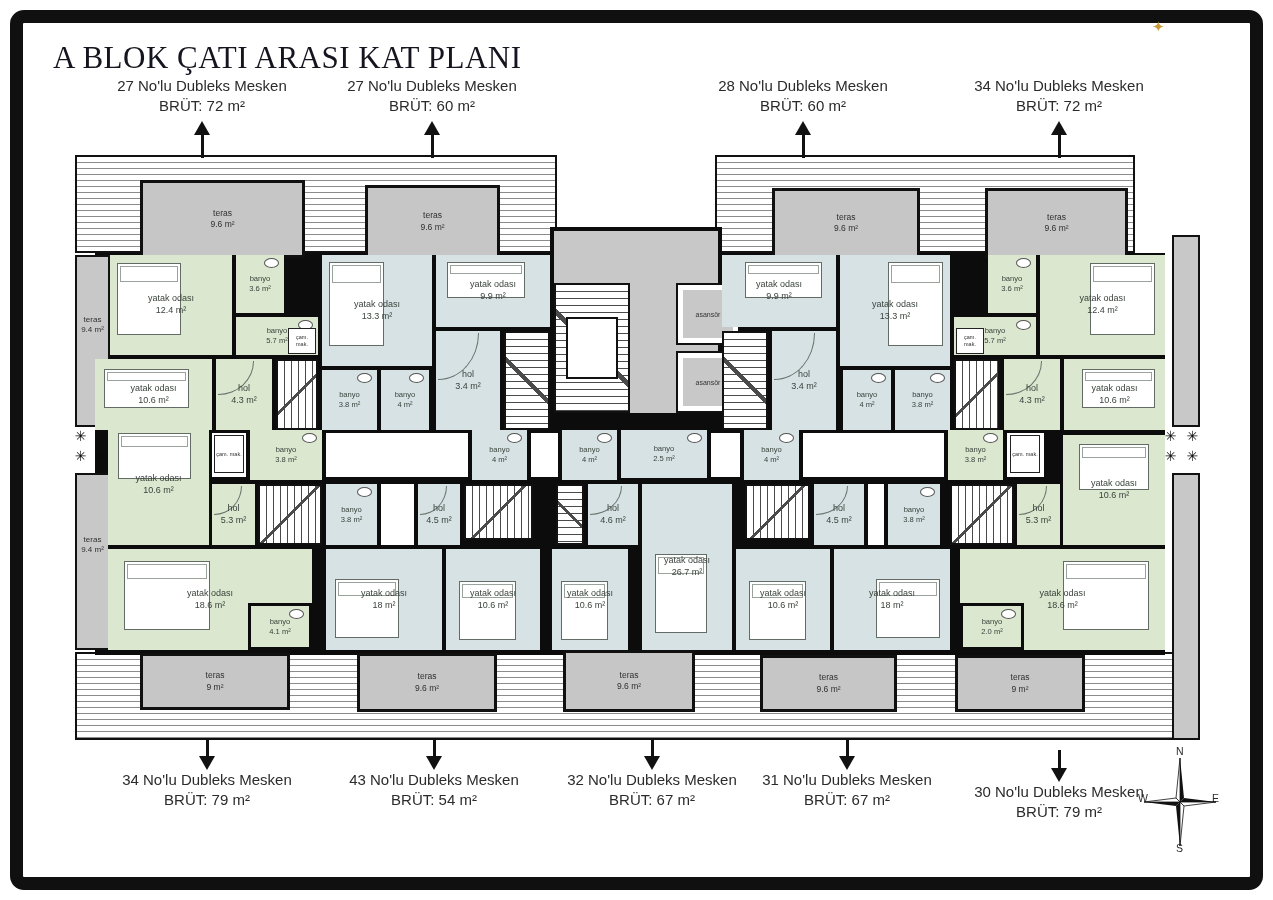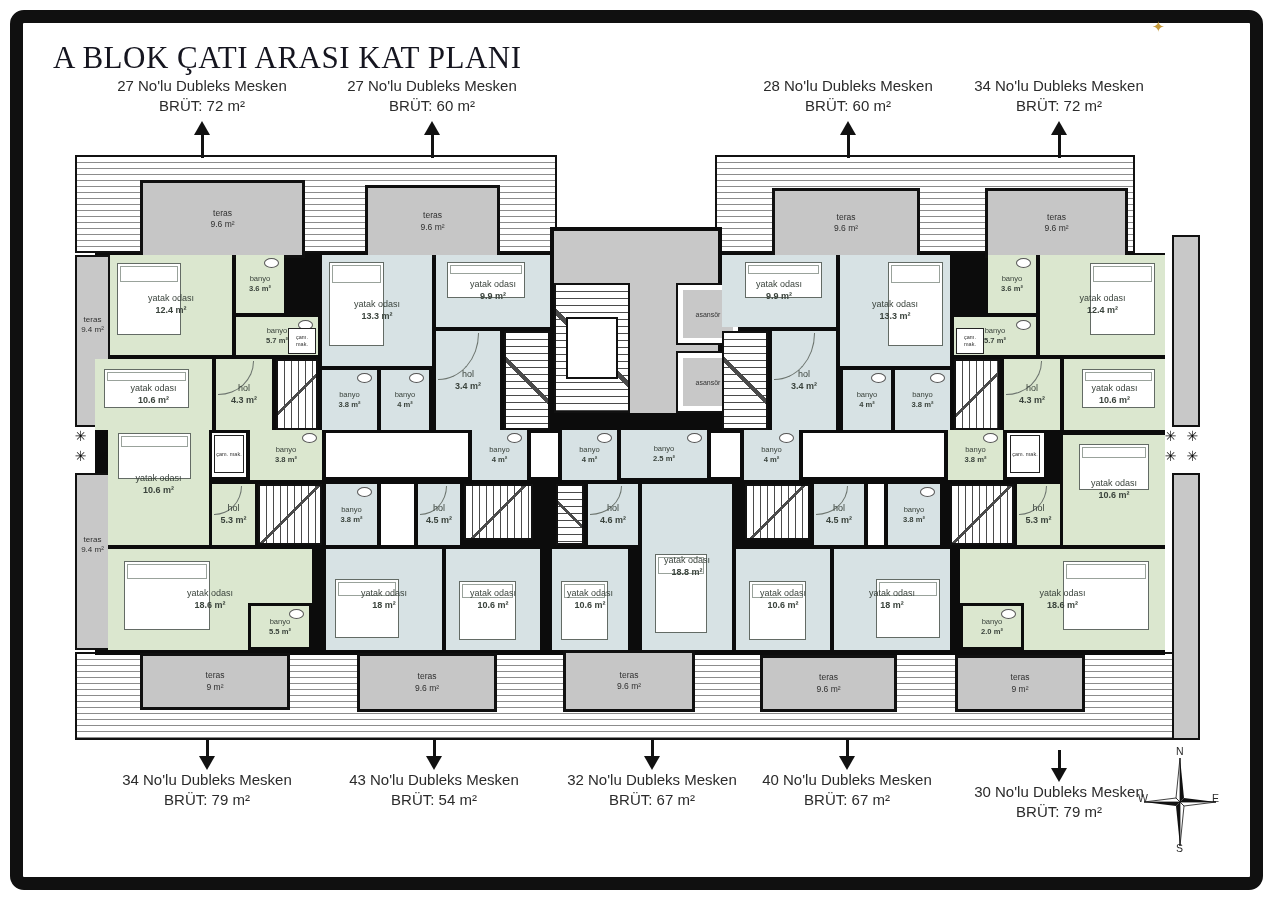--- a/index.html
+++ b/index.html
@@ -16,21 +16,21 @@
 
   #plan { position:absolute; left:72px; top:155px; width:1132px; height:590px; z-index:2; }
   .roof { position:absolute; background:repeating-linear-gradient(180deg,#fff 0 5px,#8c8c8c 5px 6px); border:2px solid #111; z-index:0; }
   .bodyblk { position:absolute; background:#0c0c0c; z-index:1; }
   .hall { position:absolute; background:#c8c8c8; border:4px solid #0c0c0c; z-index:2; }
   .strip { position:absolute; background:#c8c8c8; border:2px solid #111; z-index:1; }
   .strip .slabel { position:absolute; width:100%; text-align:center; font-size:8px; line-height:1.3; color:#2f2f2f; }
   .ter { position:absolute; background:#c6c6c6; border:3px solid #101010; display:flex; flex-direction:column; align-items:center; justify-content:center; text-align:center; font-size:8.5px; line-height:1.35; color:#2f2f2f; z-index:3; }
   .rm { position:absolute; display:flex; flex-direction:column; align-items:center; justify-content:center; text-align:center; font-size:9px; line-height:1.3; color:#39423b; z-index:3; }
   .rm i { font-style:normal; display:block; position:relative; z-index:2; }
-  .rm b { font-weight:700; display:block; position:relative; z-index:2; }
+  .rm b { font-weight:400; display:block; position:relative; z-index:2; }
   .g { background:#dbe7cf; }
   .bl { background:#d7e2e4; }
   .banyo { font-size:7.6px; }
   .inset { border:3px solid #0c0c0c; z-index:4; }
   .hol::before { content:""; position:absolute; left:2px; top:2px; width:62%; height:46%; border-right:1px solid #6b736d; border-bottom:1px solid #6b736d; border-radius:0 0 100% 0; }
   .banyo::after { content:""; position:absolute; top:3px; right:5px; width:13px; height:8px; background:#fff; border:1px solid #555; border-radius:50%; }
   .bed { position:absolute; background:#fff; border:1px solid #636b65; z-index:1; }
   .bed::before { content:""; position:absolute; left:2px; right:2px; top:2px; height:20%; border:1px solid #99a29b; }
   .stairs { position:absolute; background-color:#fff; background-image:repeating-linear-gradient(180deg,transparent 0 6px,#4a4a4a 6px 7px), linear-gradient(45deg,transparent 48%,#4a4a4a 48% 52%,transparent 52%); border:2px solid #111; z-index:3; }
   .stairs.vert { background-image:repeating-linear-gradient(90deg,transparent 0 6px,#4a4a4a 6px 7px), linear-gradient(135deg,transparent 48%,#4a4a4a 48% 52%,transparent 52%); }
@@ -54,21 +54,21 @@
   <span>BRÜT: 72 m²</span>
   <span class="head-up"></span>
   <span class="stem" style="height:23px"></span>
 </div>
 <div class="callout" style="left:320px;top:76px">
   <span>27 No'lu Dubleks Mesken</span>
   <span>BRÜT: 60 m²</span>
   <span class="head-up"></span>
   <span class="stem" style="height:23px"></span>
 </div>
-<div class="callout" style="left:736px;top:76px">
+<div class="callout" style="left:691px;top:76px">
   <span>28 No'lu Dubleks Mesken</span>
   <span>BRÜT: 60 m²</span>
   <span class="head-up"></span>
   <span class="stem" style="height:23px"></span>
 </div>
 <div class="callout" style="left:947px;top:76px">
   <span>34 No'lu Dubleks Mesken</span>
   <span>BRÜT: 72 m²</span>
   <span class="head-up"></span>
   <span class="stem" style="height:23px"></span>
@@ -88,21 +88,21 @@
 </div>
 <div class="callout" style="left:540px;top:738px">
   <span class="stem" style="height:18px"></span>
   <span class="head-down"></span>
   <span>32 No'lu Dubleks Mesken</span>
   <span>BRÜT: 67 m²</span>
 </div>
 <div class="callout" style="left:735px;top:738px">
   <span class="stem" style="height:18px"></span>
   <span class="head-down"></span>
-  <span>40 No'lu Dubleks Mesken</span>
+  <span>31 No'lu Dubleks Mesken</span>
   <span>BRÜT: 67 m²</span>
 </div>
 <div class="callout" style="left:947px;top:750px">
   <span class="stem" style="height:18px"></span>
   <span class="head-down"></span>
   <span>30 No'lu Dubleks Mesken</span>
   <span>BRÜT: 79 m²</span>
 </div>
 
 <div id="plan">
@@ -304,21 +304,21 @@
       <i>hol</i>
       <b>5.3 m²</b>
     </div>
   <div class="rm g" style="left:36px;top:394px;width:204px;height:101px">
       <div class="bed" style="left:8%;top:12%;width:42%;height:68%"></div>
       <i>yatak odası</i>
       <b>18.6 m²</b>
     </div>
   <div class="rm g banyo inset" style="left:176px;top:448px;width:64px;height:47px">
       <i>banyo</i>
-      <b>5.5 m²</b>
+      <b>4.1 m²</b>
     </div>
 
   <div class="rm bl banyo" style="left:254px;top:329px;width:51px;height:61px">
       <i>banyo</i>
       <b>3.8 m²</b>
     </div>
   <div class="rm bl banyo" style="left:400px;top:275px;width:55px;height:50px">
       <i>banyo</i>
       <b>4 m²</b>
     </div>
@@ -350,21 +350,21 @@
       <b>4.6 m²</b>
     </div>
   <div class="rm bl" style="left:480px;top:394px;width:76px;height:101px">
       <div class="bed" style="left:12%;top:32%;width:62%;height:58%"></div>
       <i>yatak odası</i>
       <b>10.6 m²</b>
     </div>
   <div class="rm bl" style="left:570px;top:329px;width:90px;height:166px">
       <div class="bed" style="left:14%;top:42%;width:58%;height:48%"></div>
       <i>yatak odası</i>
-      <b>18.8 m²</b>
+      <b>26.7 m²</b>
     </div>
 
   <div class="rm bl banyo" style="left:672px;top:275px;width:55px;height:50px">
       <i>banyo</i>
       <b>4 m²</b>
     </div>
   <div class="rm bl hol" style="left:742px;top:329px;width:50px;height:61px">
       <i>hol</i>
       <b>4.5 m²</b>
     </div>

